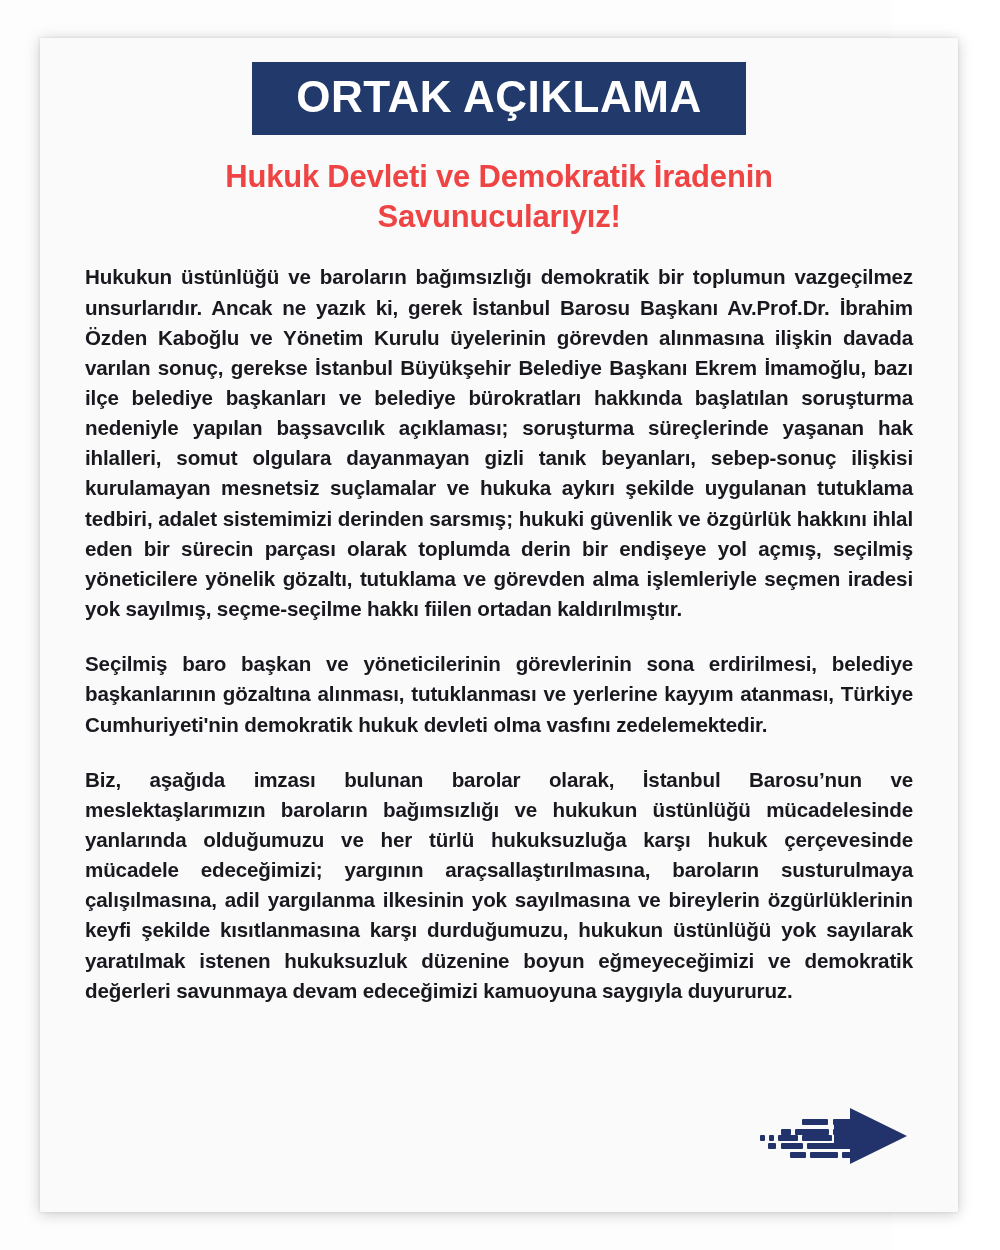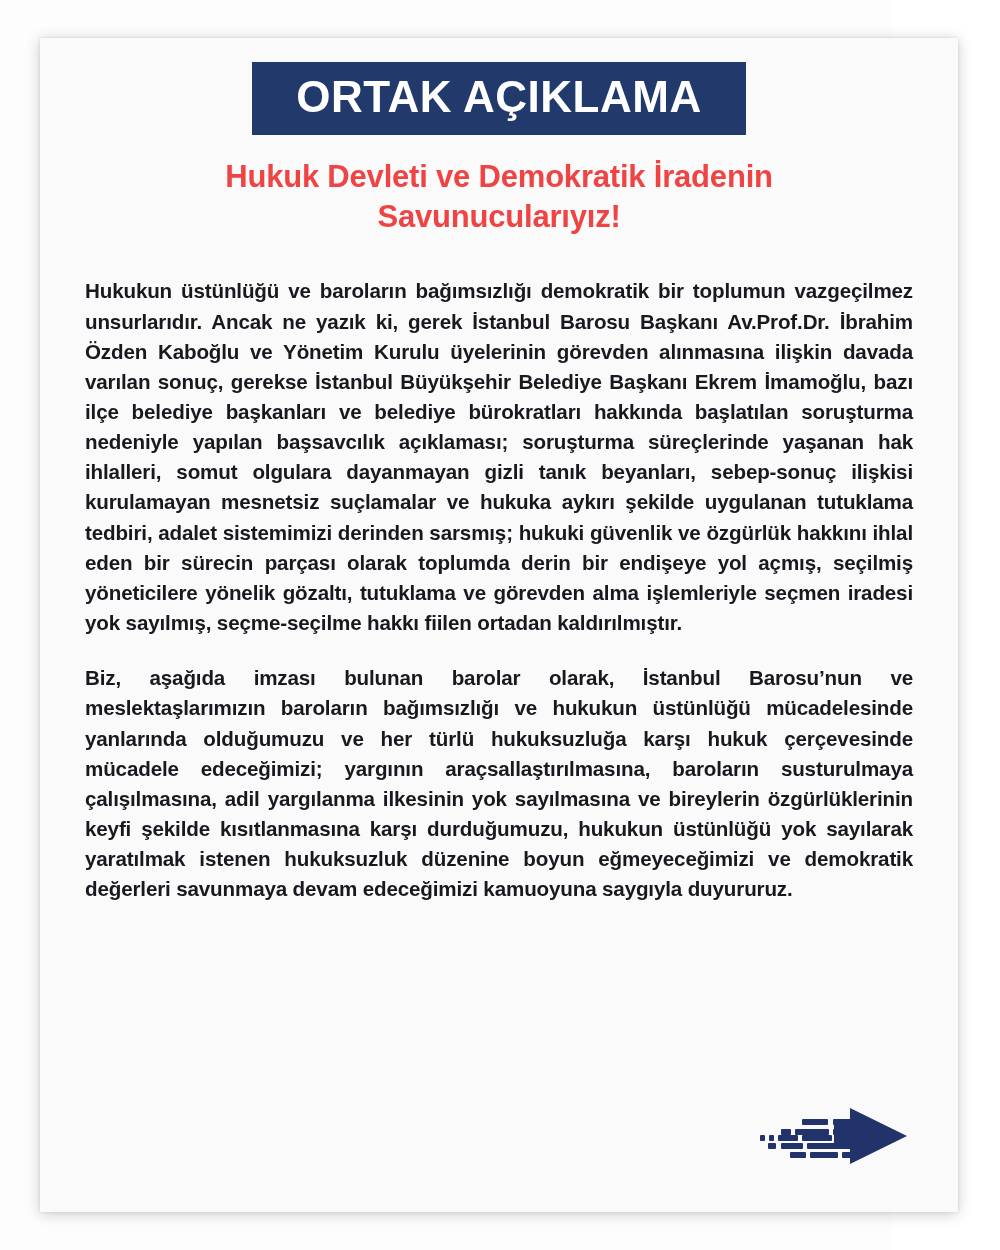--- a/index.html
+++ b/index.html
@@ -62,21 +62,21 @@
     width: 760px;
     text-align: center;
     color: #ef4444;
     font-size: 31px;
     font-weight: bold;
     line-height: 1.28;
     letter-spacing: -0.2px;
   }
 
   .body-area {
-    margin: 40px 45px 0 45px;
+    margin: 26px 45px 0 45px;
   }
 
   .para {
     color: #18181f;
     font-size: 20.6px;
     font-weight: bold;
     line-height: 1.465;
     text-align: justify;
     text-justify: inter-word;
     letter-spacing: -0.15px;
@@ -104,20 +104,21 @@
     <div class="banner-row">
       <div class="banner">
         <div class="banner-title">ORTAK AÇIKLAMA</div>
       </div>
     </div>
 
     <div class="subtitle">Hukuk Devleti ve Demokratik İradenin Savunucularıyız!</div>
 
     <div class="body-area">
       <p class="para">Hukukun üstünlüğü ve baroların bağımsızlığı demokratik bir toplumun vazgeçilmez unsurlarıdır. Ancak ne yazık ki, gerek İstanbul Barosu Başkanı Av.Prof.Dr. İbrahim Özden Kaboğlu ve Yönetim Kurulu üyelerinin görevden alınmasına ilişkin davada varılan sonuç, gerekse İstanbul Büyükşehir Belediye Başkanı Ekrem İmamoğlu, bazı ilçe belediye başkanları ve belediye bürokratları hakkında başlatılan soruşturma nedeniyle yapılan başsavcılık açıklaması; soruşturma süreçlerinde yaşanan hak ihlalleri, somut olgulara dayanmayan gizli tanık beyanları, sebep-sonuç ilişkisi kurulamayan mesnetsiz suçlamalar ve hukuka aykırı şekilde uygulanan tutuklama tedbiri, adalet sistemimizi derinden sarsmış; hukuki güvenlik ve özgürlük hakkını ihlal eden bir sürecin parçası olarak toplumda derin bir endişeye yol açmış, seçilmiş yöneticilere yönelik gözaltı, tutuklama ve görevden alma işlemleriyle seçmen iradesi yok sayılmış, seçme-seçilme hakkı fiilen ortadan kaldırılmıştır.</p>
+      <p class="para">Seçilmiş baro başkan ve yöneticilerinin görevlerinin sona erdirilmesi, belediye başkanlarının gözaltına alınması, tutuklanması ve yerlerine kayyım atanması, Türkiye Cumhuriyeti'nin demokratik hukuk devleti olma vasfını zedelemektedir.</p>
       <p class="para">Biz, aşağıda imzası bulunan barolar olarak, İstanbul Barosu’nun ve meslektaşlarımızın baroların bağımsızlığı ve hukukun üstünlüğü mücadelesinde yanlarında olduğumuzu ve her türlü hukuksuzluğa karşı hukuk çerçevesinde mücadele edeceğimizi; yargının araçsallaştırılmasına, baroların susturulmaya çalışılmasına, adil yargılanma ilkesinin yok sayılmasına ve bireylerin özgürlüklerinin keyfi şekilde kısıtlanmasına karşı durduğumuzu, hukukun üstünlüğü yok sayılarak yaratılmak istenen hukuksuzluk düzenine boyun eğmeyeceğimizi ve demokratik değerleri savunmaya devam edeceğimizi kamuoyuna saygıyla duyururuz.</p>
     </div>
 
     <div class="arrow-area">
       <svg class="arrow-svg" width="170" height="76" viewBox="0 0 170 76" xmlns="http://www.w3.org/2000/svg" aria-hidden="true">
         <g fill="#22336b">
 
           <path d="M108 10 L165 38 L108 66 L108 51 L92 51 L92 25 L108 25 Z"></path>
 
           <rect x="60" y="21" width="26" height="6" rx="1"></rect>

